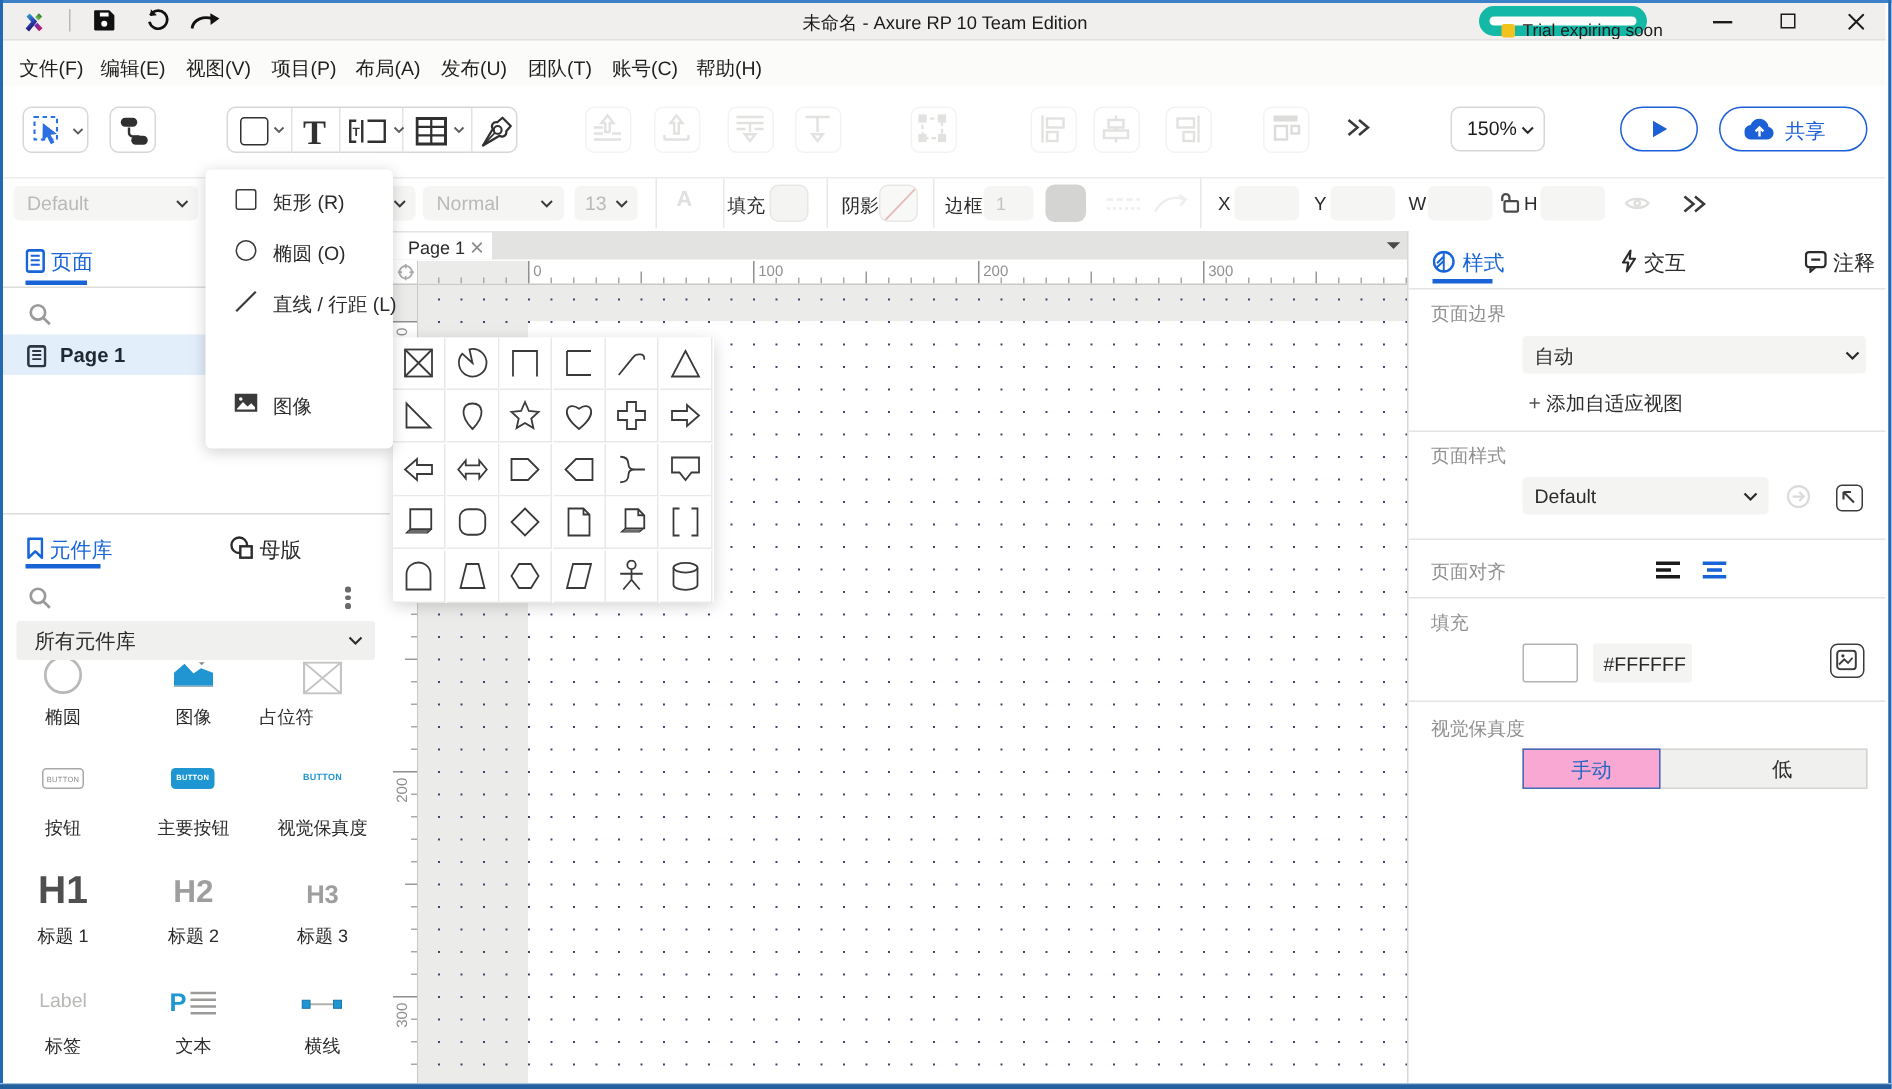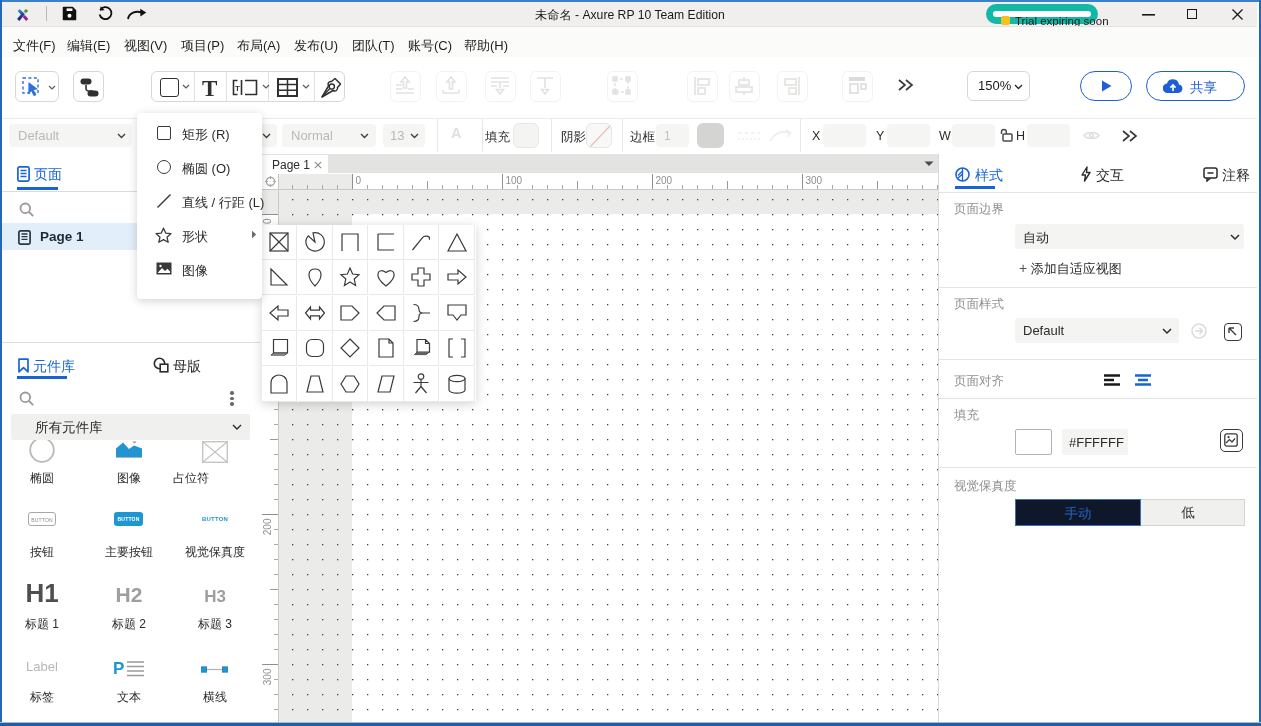--- a/index.html
+++ b/index.html
@@ -381,21 +381,21 @@
   <svg class="abs" style="left:201px;top:512px" width="27" height="7" viewBox="0 0 27 7">
     <path d="M3 3.5 H24" stroke="#b0b0ae" stroke-width="1.2"></path>
     <rect x="0.3" y="0.8" width="5.4" height="5.4" fill="#1e96d2" stroke="#156f9e" stroke-width="0.6"></rect>
     <rect x="21.3" y="0.8" width="5.4" height="5.4" fill="#1e96d2" stroke="#156f9e" stroke-width="0.6"></rect>
   </svg>
   <div class="abs" style="left:0px;top:535px;width:84px;text-align:center;font-size:12px;color:#2b2b2b">标签</div>
   <div class="abs" style="left:87px;top:535px;width:84px;text-align:center;font-size:12px;color:#2b2b2b">文本</div>
   <div class="abs" style="left:173px;top:535px;width:84px;text-align:center;font-size:12px;color:#2b2b2b">横线</div>
 
   <div class="abs" style="left:11px;top:260px;width:239px;height:26px;background:#f0f0ee;border-radius:2px">
-    <span class="abs" style="left:24px;top:5px;font-size:13.5px;color:#2b2b2b">所有元件库</span>
+    <span class="abs" style="left:12px;top:5px;font-size:13.5px;color:#2b2b2b">所有元件库</span>
     <svg class="abs" style="left:221px;top:10px" width="10" height="7" viewBox="0 0 10 7">
         <path d="M1 1 L5 5 L9 1" stroke="#2b2b2b" stroke-width="1.4" fill="none"></path>
       </svg>
   </div>
 </div>
 <div id="canvasarea">
   <div id="tabbar">
     <svg class="abs" style="left:664px;top:7px" width="10" height="6" viewBox="0 0 10 6">
         <path d="M0.5 0.5 L5 5 L9.5 0.5 Z" fill="#4a4a4a"></path>
       </svg>
@@ -581,48 +581,39 @@
   <div class="abs" style="left:281px;top:275px;width:23px;height:23px;border:1.3px solid #3a3a3a;border-radius:5px;box-sizing:border-box">
     <svg class="abs" style="left:3px;top:3px" width="14" height="14" viewBox="0 0 14 14">
       <rect x="0.8" y="0.8" width="12.4" height="12.4" rx="2" fill="none" stroke="#3a3a3a" stroke-width="1.3"></rect>
       <path d="M2 10 L5.5 6.5 L8 9 L11 5.5" fill="none" stroke="#3a3a3a" stroke-width="1.2"></path>
       <circle cx="4.6" cy="4.2" r="1.1" fill="#3a3a3a"></circle>
     </svg>
   </div>
   <div class="rdivider" style="top:313px"></div>
   <span class="sectlbl" style="left:15px;top:324px">视觉保真度</span>
   <div class="abs" style="left:76px;top:345px;width:230px;height:27px;background:#f0f0ee;border:1px solid #d4d4d2;box-sizing:border-box"></div>
-  <div class="abs" style="left:76px;top:345px;width:126px;height:27px;background:#0f172a;border:1.6px solid #3f6eb5;box-sizing:border-box">
+  <div class="abs" style="left:76px;top:345px;width:92px;height:27px;background:#f9a8d4;border:1.6px solid #3f6eb5;box-sizing:border-box">
     <div style="text-align:center;margin-top:5px;font-size:13.5px;color:#2566c0">手动</div>
   </div>
   <div class="abs" style="left:192px;top:350px;width:114px;text-align:center;font-size:13.5px;color:#2b2b2b">低</div>
 </div>
 <div id="shapemenu">
   <div class="smitem" style="top:10px">
     <rect class="abs" style="left:20px;top:3px;width:14px;height:14px;border:1.6px solid #3a3a3a;border-radius:2px;box-sizing:border-box"></rect>
     <span class="smtext" style="top:3px">矩形 (R)</span>
   </div>
   <div class="smitem" style="top:78px">
     <svg class="abs" style="left:19px;top:2px" width="16" height="16" viewBox="0 0 16 16">
         <path d="M1.5 14.5 L14.5 1.5" stroke="#3a3a3a" stroke-width="1.5"></path>
       </svg>
     <span class="smtext" style="top:3px">直线 / 行距 (L)</span>
   </div>
   <div class="smitem" style="top:44px">
     <div class="abs" style="left:20px;top:3px;width:14px;height:14px;border:1.6px solid #3a3a3a;border-radius:50%;box-sizing:border-box"></div>
     <span class="smtext" style="top:3px">椭圆 (O)</span>
-  </div>
-  <div class="smitem" style="top:112px">
-    <svg class="abs" style="left:18px;top:2px" width="17" height="16" viewBox="0 0 17 16">
-      <path d="M8.5 1.2 L10.7 6.1 L16 6.6 L12 10.2 L13.2 15.3 L8.5 12.6 L3.8 15.3 L5 10.2 L1 6.6 L6.3 6.1 Z" fill="none" stroke="#3a3a3a" stroke-width="1.3" stroke-linejoin="round"></path>
-    </svg>
-    <span class="smtext" style="top:3px">形状</span>
-    <svg class="abs" style="left:114px;top:5px" width="6" height="9" viewBox="0 0 6 9">
-        <path d="M1 0.8 L5.2 4.5 L1 8.2 Z" fill="#6a6a6a"></path>
-      </svg>
   </div>
   <div class="smitem" style="top:146px">
     <svg class="abs" style="left:19px;top:3px" width="16" height="13" viewBox="0 0 16 13">
       <rect x="0.5" y="0.5" width="15" height="12" fill="#3a3a3a"></rect>
       <path d="M2 10.5 L6 6 L9 9 L11.5 6.8 L14 9.5 V11 H2 Z" fill="#fff"></path>
       <circle cx="4.5" cy="4" r="1.2" fill="#fff"></circle>
     </svg>
     <span class="smtext" style="top:3px">图像</span>
   </div>
 </div>

